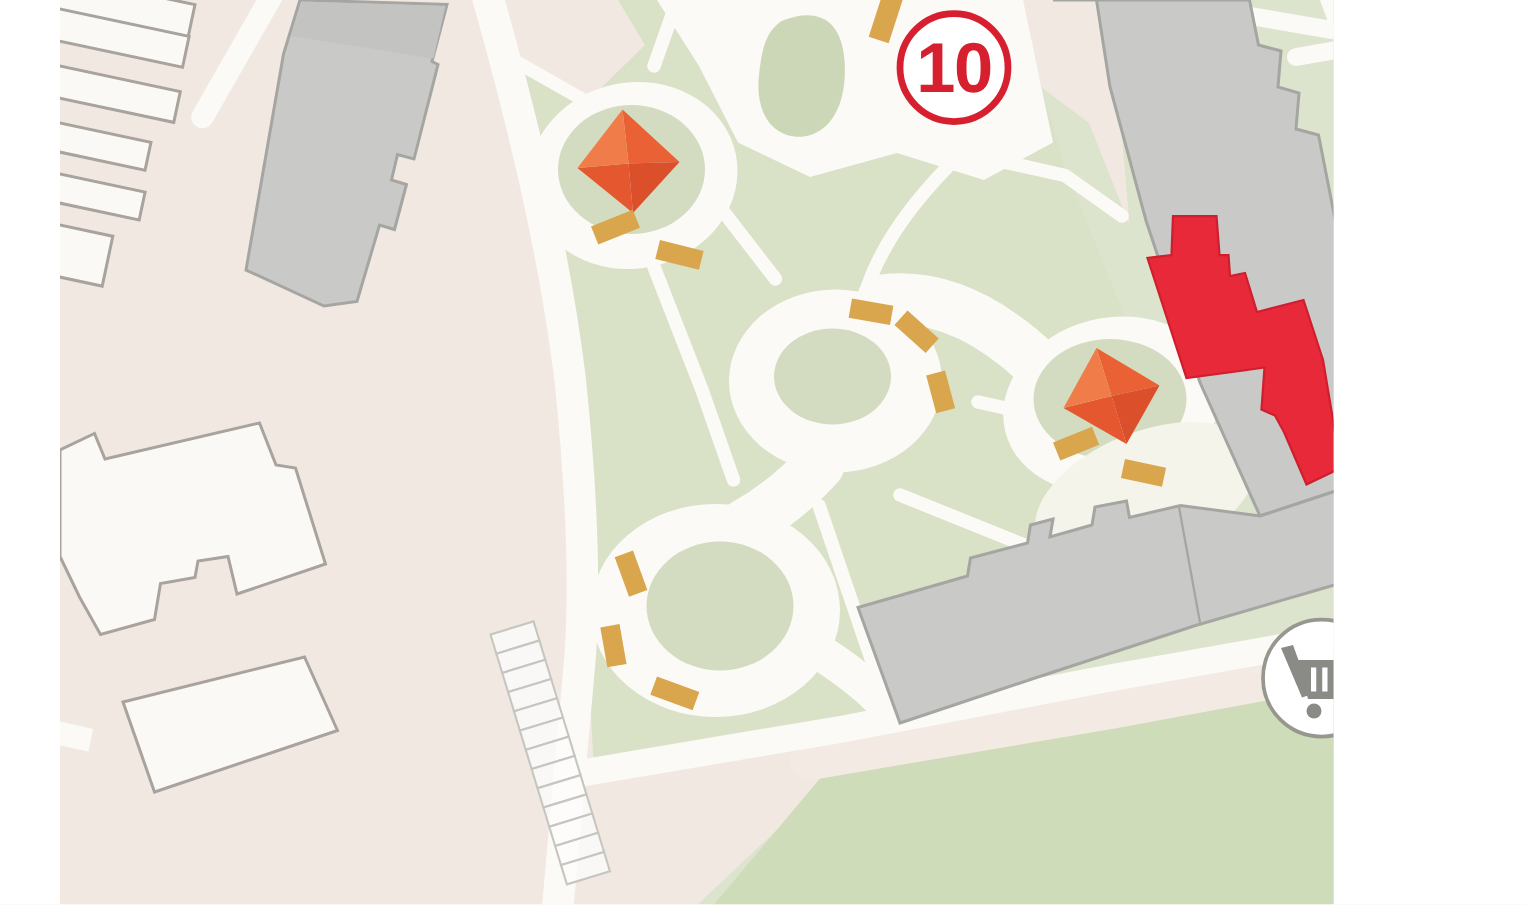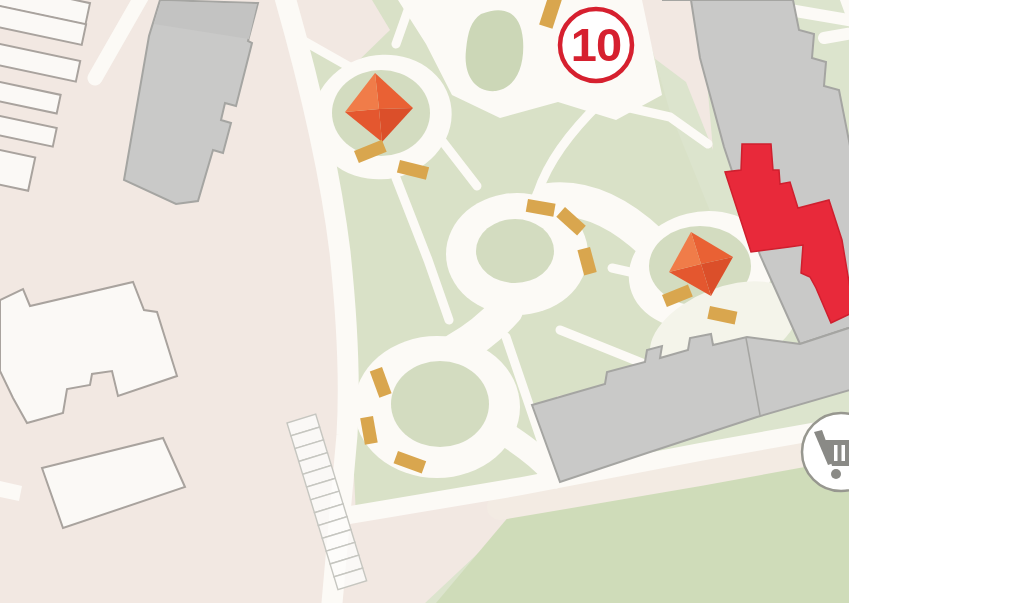--- a/index.html
+++ b/index.html
@@ -1,16 +1,16 @@
 <!DOCTYPE html>
 <html><head>
 <meta charset="utf-8">
 <style>
   html,body{margin:0;padding:0;background:#fff;}
-  .stage{width:849px;height:603px;position:relative;overflow:hidden;font-family:"Liberation Sans",sans-serif;}
+  .stage{width:849px;height:603px;position:relative;overflow:hidden;font-family:"Liberation Sans",sans-serif;margin-left:40px;}
   svg{display:block;}
   .bldg-gray{stroke:#a5a5a2;stroke-width:2;}
   .bldg-gray-cap{fill:#c3c3c2;stroke:none;}
   .bldg-white{stroke:#a9a39e;stroke-width:2;}
   .road{fill:none;stroke:#fcfaf6;stroke-linecap:round;stroke-linejoin:round;}
   .roadpink{fill:none;stroke:#f3ebe3;stroke-linecap:round;stroke-linejoin:round;}
   .pad{fill:#fcfaf6;}
   .inner-green{fill:#d3dcc0;}
   .pk-cell{fill:#fdfdfb;fill-opacity:.78;stroke:#c6c6c0;stroke-width:1.4;}
   .red-stroke{stroke:#cf1f2e;stroke-width:1.5;}

